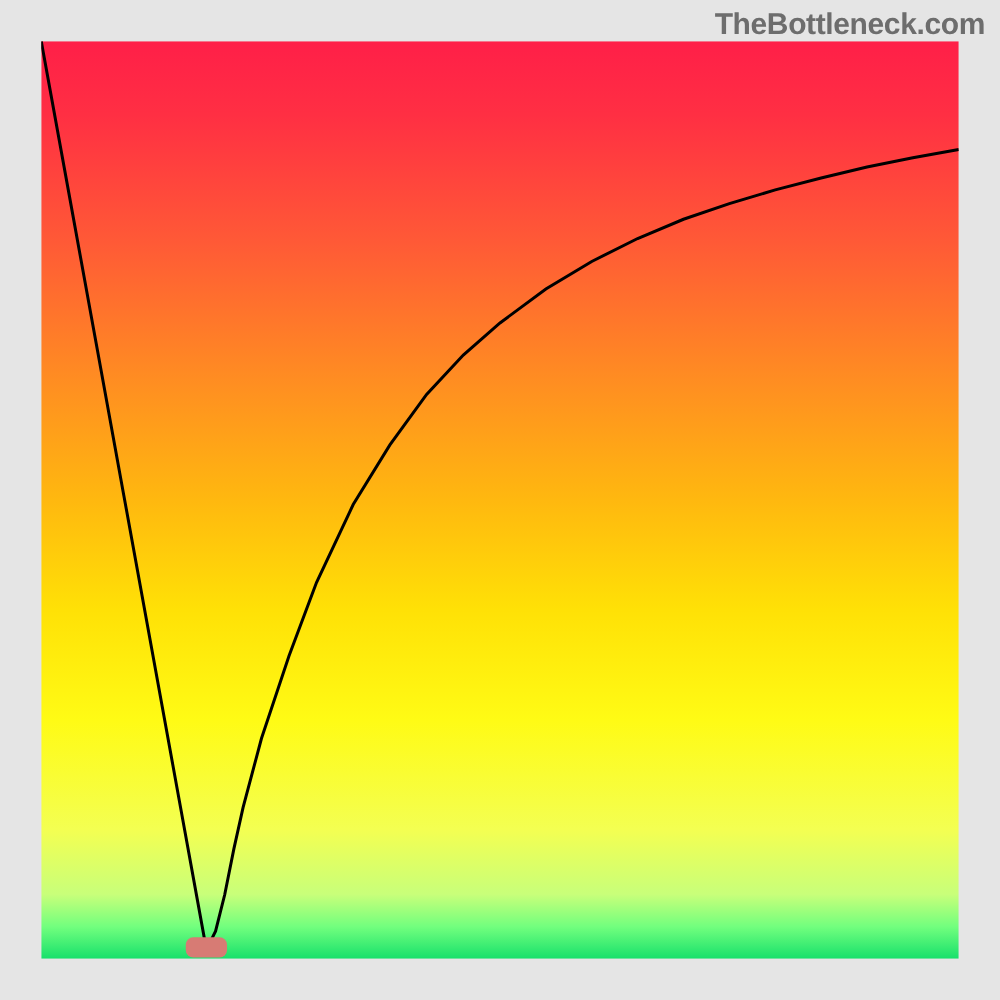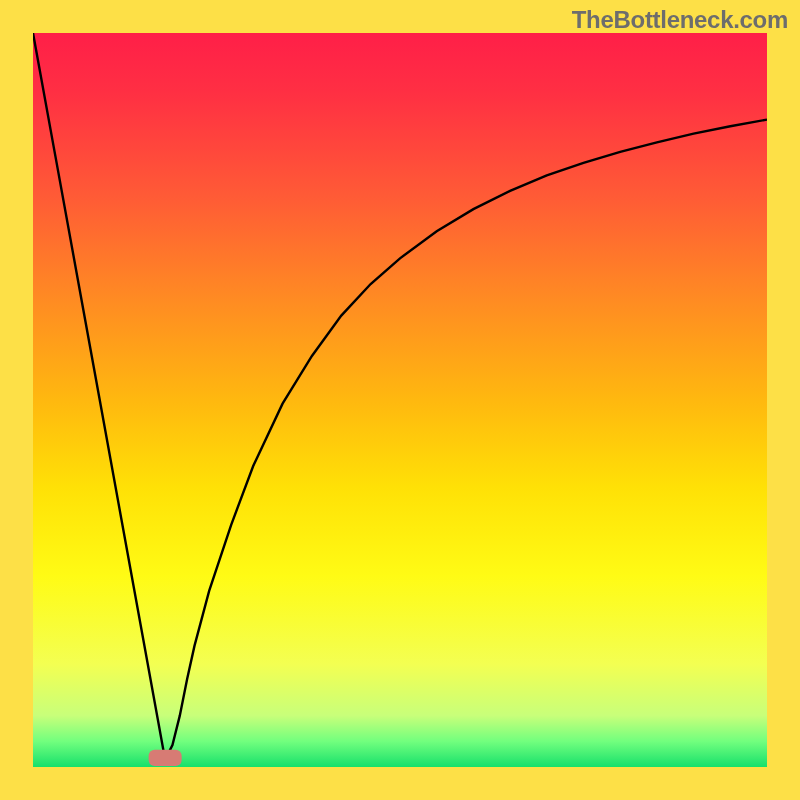--- a/index.html
+++ b/index.html
@@ -8,21 +8,21 @@
     width: 800px;
     height: 800px;
     overflow: hidden;
     background: #000;
     font-family: Arial, Helvetica, sans-serif;
   }
   .frame {
     position: relative;
     width: 800px;
     height: 800px;
-    background: #fde047;
+    background: #e5e5e5;
   }
   .plot {
     position: absolute;
     left: 33px;
     top: 33px;
     width: 734px;
     height: 734px;
   }
   .watermark {
     position: absolute;

